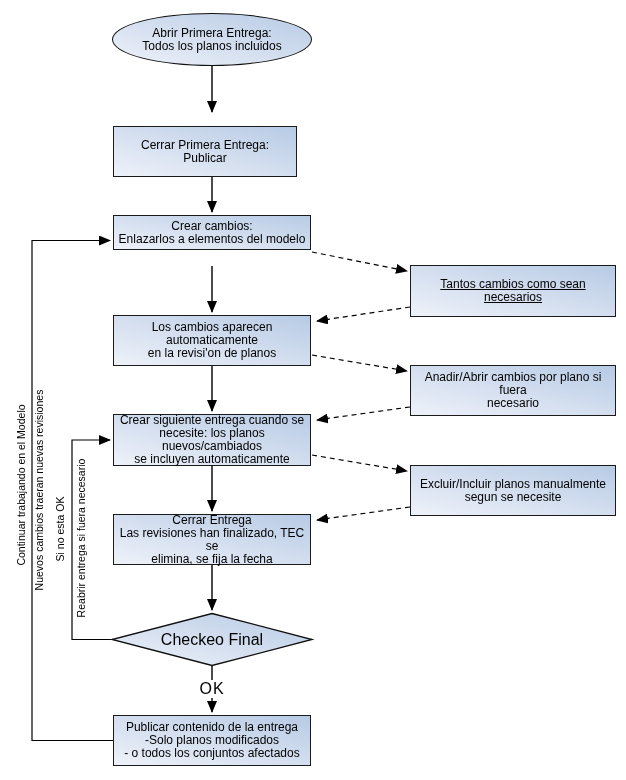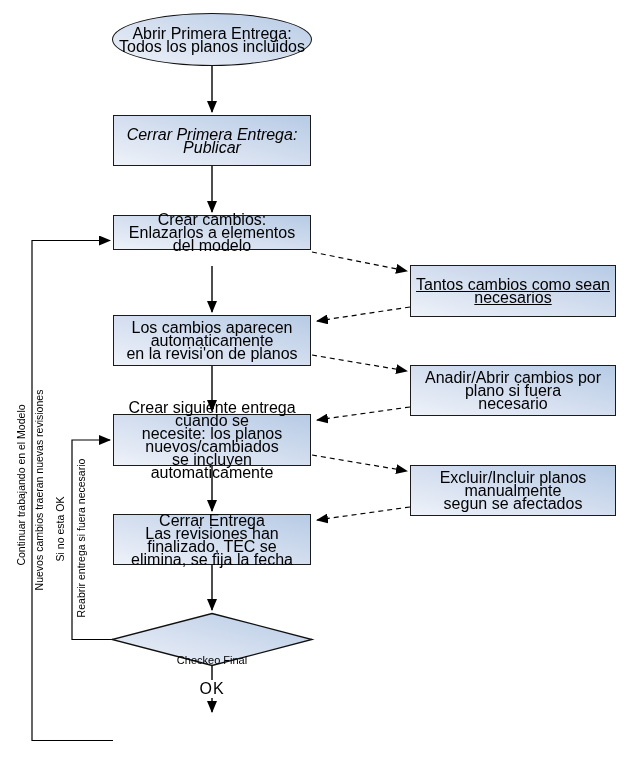--- a/index.html
+++ b/index.html
@@ -13,37 +13,36 @@
   }
   #connectors{position:absolute;left:0;top:0;z-index:0;}
   .node{
     position:absolute;
     box-sizing:border-box;
     background:linear-gradient(to top right,#eef2f9 0%,#d6e0f0 45%,#b7cbe5 100%);
     border:1px solid #1b1b1b;
     display:flex;align-items:center;justify-content:center;
     text-align:center;
     white-space:pre-line;
-    font-size:16px;line-height:13px;
+    font-size:12px;line-height:13px;
     z-index:1;
     padding:2px;
   }
   .ellipse{
     border-radius:50%;
     border-width:1.5px;
     border-color:#101010;
   }
   .diamond-label{
     position:absolute;
     display:flex;align-items:center;justify-content:center;
     text-align:center;
-    font-size:11px;
+    font-size:16px;
     z-index:2;
     background:transparent;
-    margin-top:20px;
   }
   .ok-label{
     position:absolute;
     transform:translate(-50%,-50%);
     background:#ffffff;
     padding:0 3px;
     font-size:16px;
     letter-spacing:1px;
     z-index:2;
   }
@@ -89,49 +88,52 @@
     <line x1="410" y1="407" x2="317" y2="420" stroke="#000" stroke-width="1.2" stroke-dasharray="5,4" marker-end="url(#ah)"></line>
     <line x1="312" y1="455" x2="407" y2="471" stroke="#000" stroke-width="1.2" stroke-dasharray="5,4" marker-end="url(#ah)"></line>
     <line x1="410" y1="507" x2="317" y2="520" stroke="#000" stroke-width="1.2" stroke-dasharray="5,4" marker-end="url(#ah)"></line>
 
     <polygon points="212,613.5 312,639.5 212,665.5 112,639.5" fill="url(#nodegrad)" stroke="#101010" stroke-width="1.3"></polygon>
   </svg>
 
   <div class="node ellipse" style="left:112px;top:13px;width:200px;height:53px;">Abrir Primera Entrega:
 Todos los planos incluidos</div>
 
-  <div class="node" style="left:113px;top:115px;width:198px;height:51px;font-style:italic;">Cerrar Primera Entrega:
+  <div class="node" style="left:113px;top:126px;width:184px;height:51px;">Cerrar Primera Entrega:
 Publicar</div>
 
   <div class="node" style="left:113px;top:215px;width:198px;height:35px;">Crear cambios:
 Enlazarlos a elementos del modelo</div>
 
   <div class="node" style="left:113px;top:414px;width:198px;height:52px;">Crear siguiente entrega cuando se
 necesite: los planos nuevos/cambiados
 se incluyen automaticamente</div>
 
   <div class="node" style="left:113px;top:315px;width:198px;height:51px;">Los cambios aparecen automaticamente
 en la revisi'on de planos</div>
 
   <div class="node" style="left:113px;top:514px;width:198px;height:51px;">Cerrar Entrega
 Las revisiones han finalizado, TEC se
 elimina, se fija la fecha</div>
 
   <div class="diamond-label" style="left:112px;top:626px;width:200px;height:28px;">Checkeo Final</div>
 
   <div class="ok-label" style="left:212px;top:689px;">OK</div>
 
+  <div class="node" style="left:113px;top:715px;width:198px;height:51px;">Publicar contenido de la entrega
+-Solo planos modificados
+- o todos los conjuntos afectados</div>
 
   <div class="node" style="left:410px;top:265px;width:206px;height:52px;text-decoration:underline;">Tantos cambios como sean necesarios</div>
 
   <div class="node" style="left:410px;top:365px;width:206px;height:51px;">Anadir/Abrir cambios por plano si fuera
 necesario</div>
 
   <div class="node" style="left:410px;top:465px;width:206px;height:51px;">Excluir/Incluir planos manualmente
-segun se afectados</div>
+segun se necesite</div>
 
   <div class="vlabel" style="left:21px;top:485px;">Continuar trabajando en el Modelo</div>
 
   <div class="vlabel" style="left:39px;top:490px;">Nuevos cambios traeran nuevas revisiones</div>
 
   <div class="vlabel" style="left:60px;top:529px;">Si no esta OK</div>
 
   <div class="vlabel" style="left:81px;top:538px;">Reabrir entrega si fuera necesario</div>
 
 </div>

